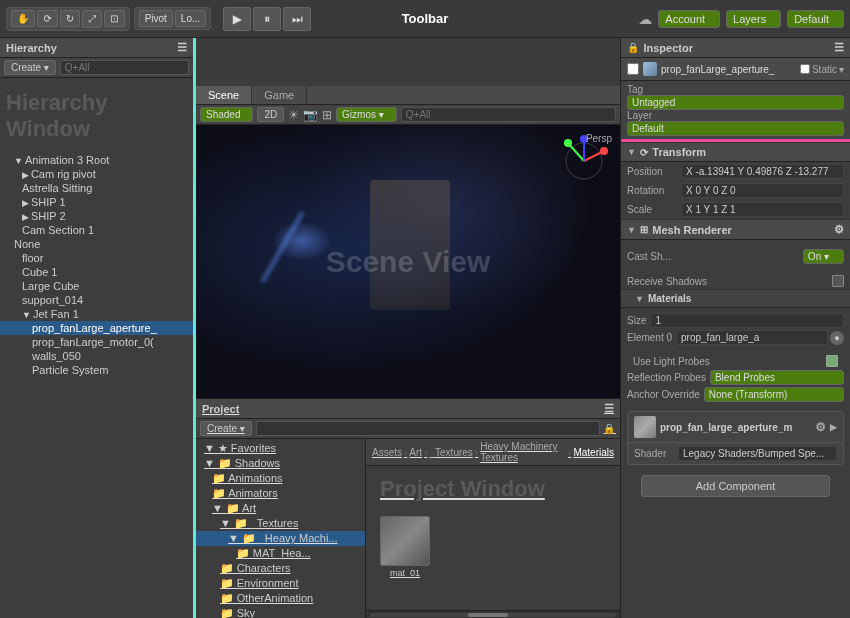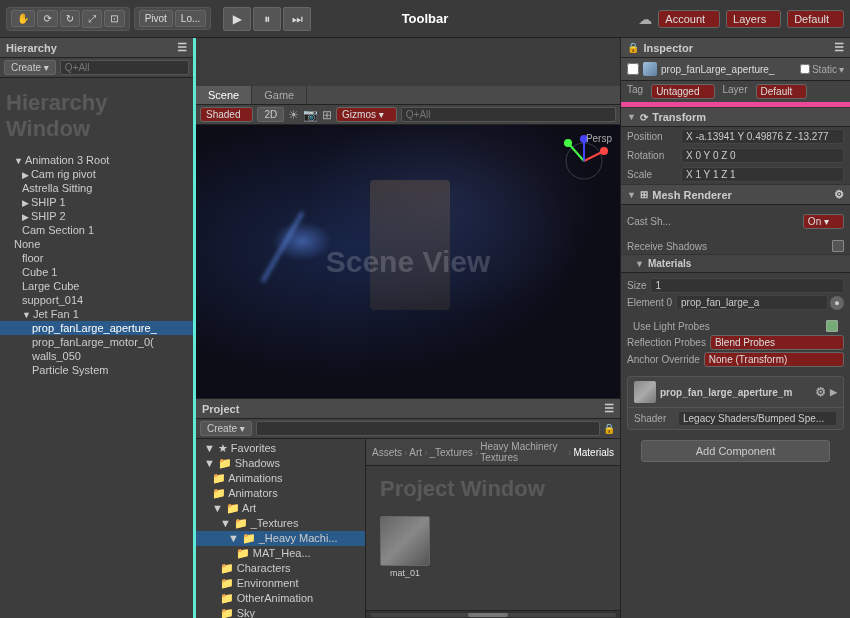--- a/index.html
+++ b/index.html
@@ -53,21 +53,21 @@
       cursor: pointer;
       font-size: 12px;
     }
     .toolbar-right {
       margin-left: auto;
       display: flex;
       align-items: center;
       gap: 6px;
     }
     .toolbar-dropdown {
-      background: #7f1d1d;
+      background: #4d7c0f;
       border: 1px solid #666;
       border-radius: 3px;
       color: #ddd;
       font-size: 11px;
       padding: 2px 14px 2px 6px;
       cursor: pointer;
       position: relative;
     }
     .toolbar-label {
       font-size: 13px;
@@ -230,20 +230,21 @@
       height: 60px;
     }
 
     
     #project {
       height: 220px;
       background: #3d3d3d;
       border-top: 1px solid #222;
       display: flex;
       flex-direction: column;
+      text-decoration: underline;
     }
     .project-content {
       display: flex;
       flex: 1;
       overflow: hidden;
     }
     .project-tree {
       width: 170px;
       border-right: 1px solid #222;
       overflow-y: auto;
@@ -343,26 +344,26 @@
     }
     .static-checkbox {
       font-size: 10px;
       color: #aaa;
       display: flex;
       align-items: center;
       gap: 2px;
     }
     .tag-layer-row {
       background: #424242;
-      border-bottom: 5px solid #ec4899;
+      border-bottom: 3px solid #ec4899;
       padding: 3px 6px;
       display: flex;
-      gap: 8px;
-      font-size: 10px;
-      color: #aaa;
+      font-size: 10px;
+      color: #aaa;
+      flex-direction: column;
     }
     .section-header {
       background: #4a4a4a;
       border-top: 1px solid #333;
       border-bottom: 1px solid #222;
       padding: 3px 6px;
       font-size: 11px;
       font-weight: bold;
       color: #ccc;
       display: flex;

